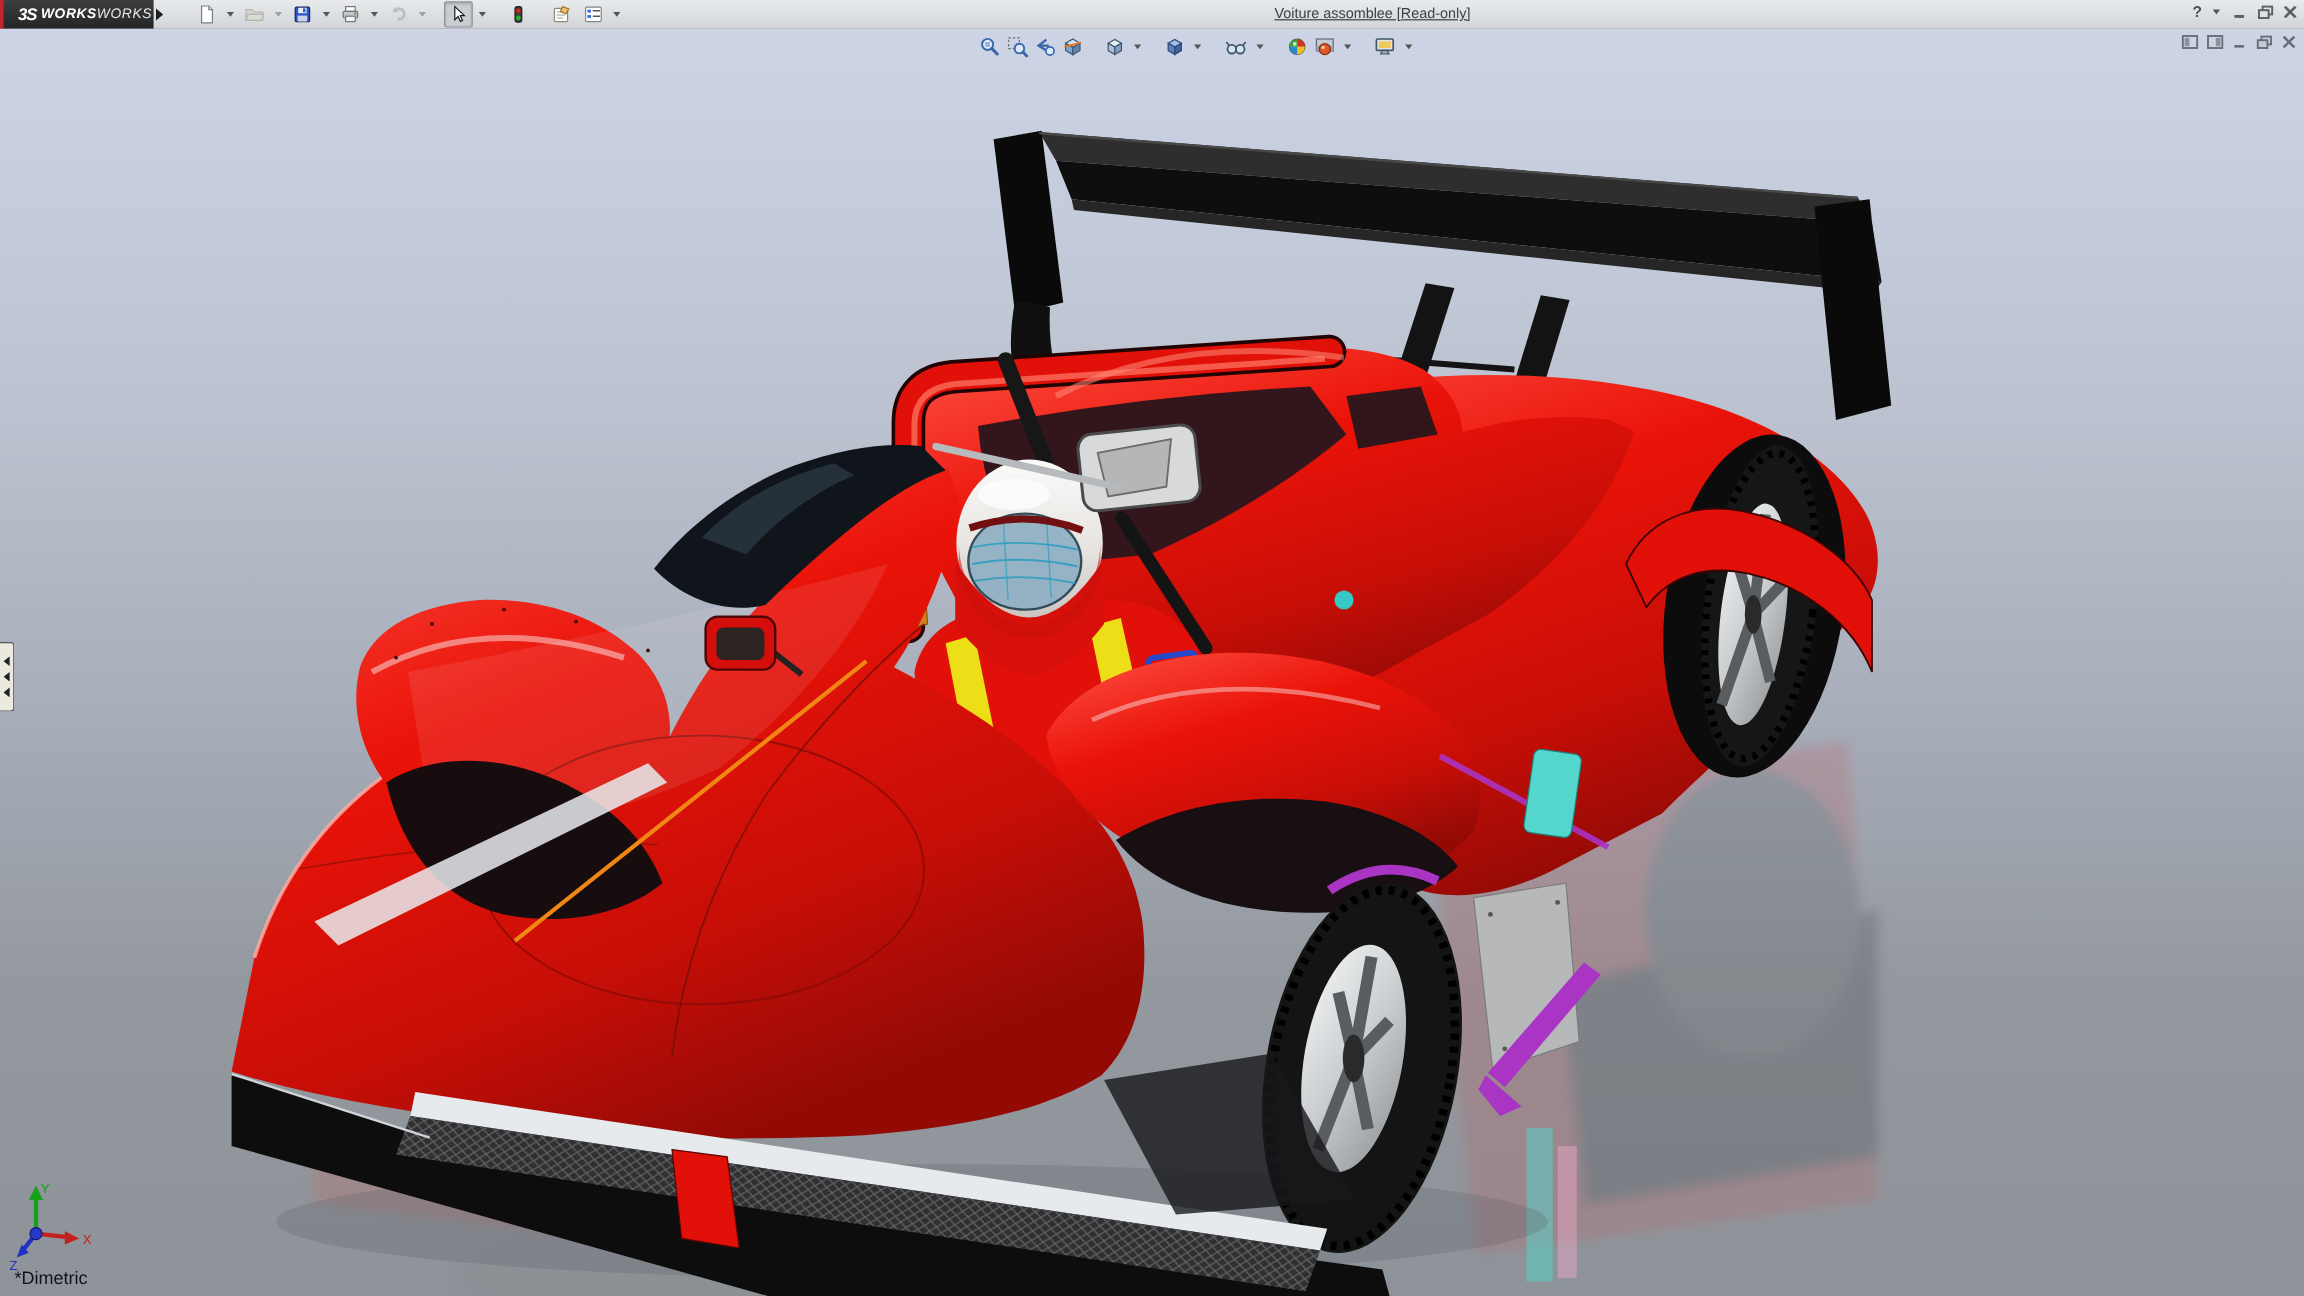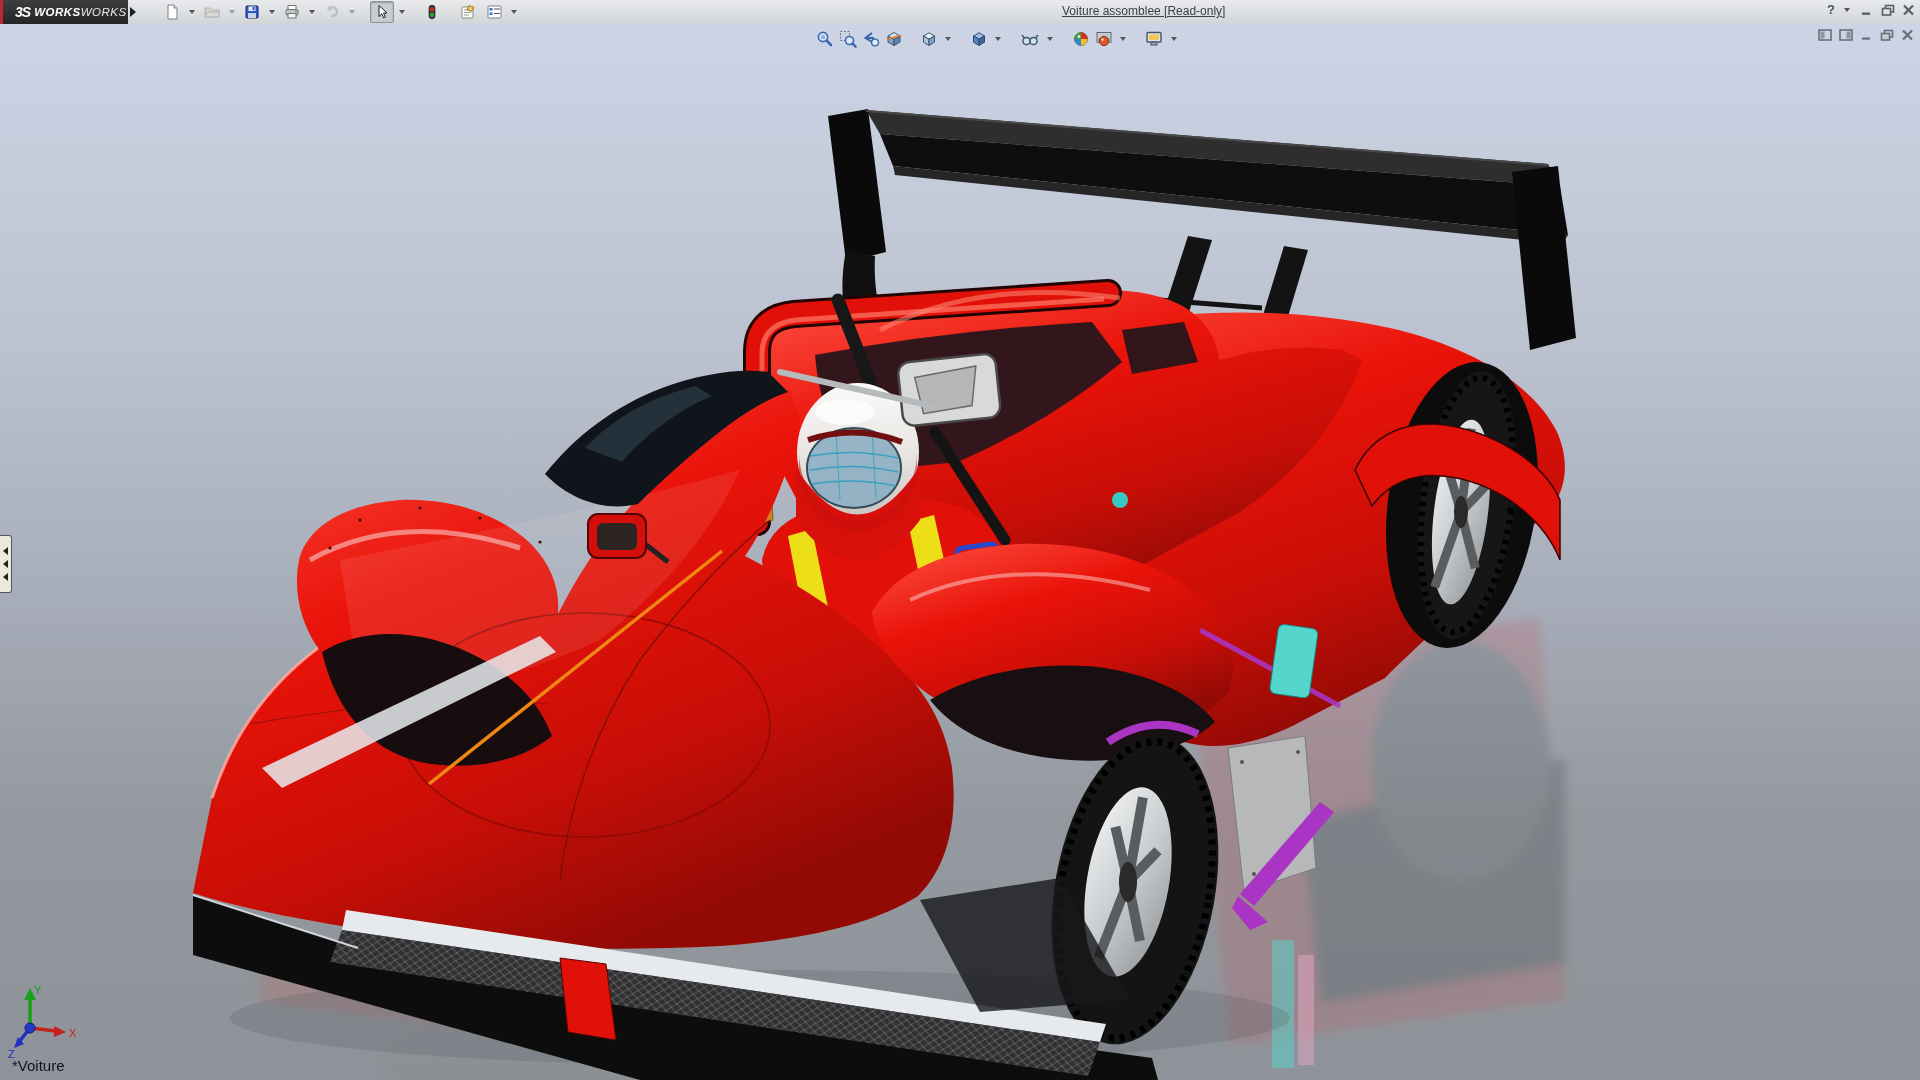--- a/index.html
+++ b/index.html
@@ -460,14 +460,14 @@
       <polygon points="66,1032 54,1026 54,1037" fill="#c42020"></polygon>
       <path d="M30,1028 L19,1042" stroke="#2030c0" stroke-width="3.5"></path>
       <polygon points="14,1048 24,1044 18,1037" fill="#2030c0"></polygon>
       <circle cx="30" cy="1028" r="5" fill="#2838c8" stroke="#101878"></circle>
       <text x="34" y="994" font-size="11" fill="#18a018">Y</text>
       <text x="69" y="1037" font-size="11" fill="#c42020">X</text>
       <text x="8" y="1058" font-size="11" fill="#2030c0">Z</text>
     </g>
   </svg>
 
-  <div class="orientation-label">*Voiture</div>
+  <div class="orientation-label">*Dimetric</div>
 </div>
 
 </body></html>

